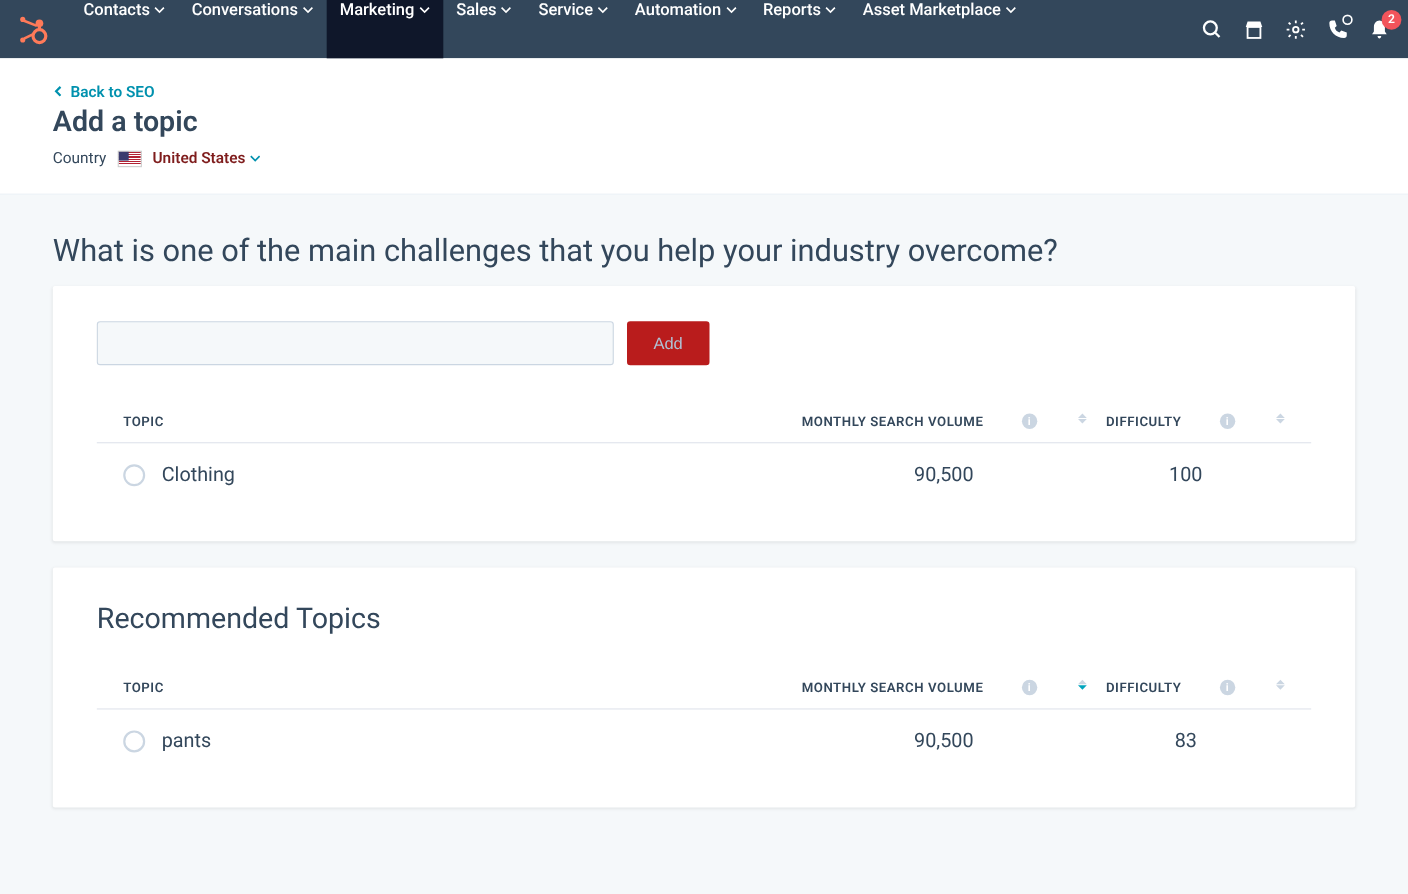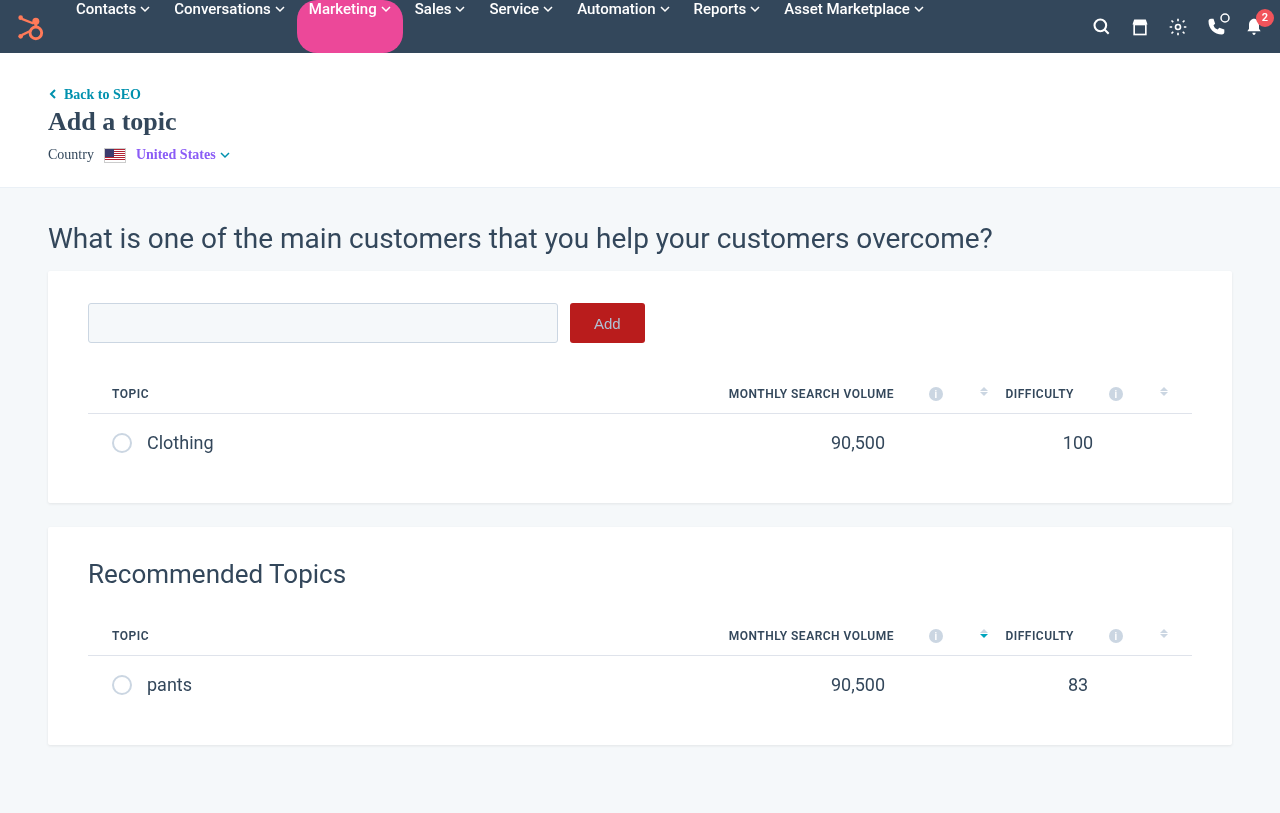--- a/index.html
+++ b/index.html
@@ -4,36 +4,36 @@
 <style>
 * { margin: 0; padding: 0; box-sizing: border-box; }
 body { font-family: -apple-system, BlinkMacSystemFont, "Segoe UI", Roboto, "Helvetica Neue", Arial, sans-serif; background: #f5f8fa; color: #33475b; }
 
 
 .nav { background: #33475b; height: 53px; display: flex; align-items: center; padding: 0 16px; }
 .logo { width: 28px; height: 28px; display: flex; align-items: center; justify-content: center; }
 .logo svg { width: 28px; height: 28px; }
 .nav-items { display: flex; margin-left: 20px; }
 .nav-item { color: #fff; padding: 0 12px; height: 53px; display: flex; align-items: flex-start; font-size: 15px; font-weight: 500; cursor: pointer; }
-.nav-item.active { background: #ec4899; border-radius: 20px; }
+.nav-item.active { background: #0f172a; }
 .nav-item .caret { margin-left: 4px; display:inline-block; }
 .nav-right { margin-left: auto; display: flex; align-items: center; gap: 18px; }
 .nav-icon { color: #fff; cursor: pointer; position: relative; display:flex; align-items:center; justify-content:center; }
 .badge { position: absolute; top: -8px; right: -10px; background: #f2545b; color: #fff; border-radius: 50%; width: 18px; height: 18px; font-size: 11px; display: flex; align-items: center; justify-content: center; font-weight:600; }
 
 
-.page-head { background: #fff; padding: 32px 48px 24px; border-bottom: 1px solid #eaf0f6; font-family: Liberation Serif, serif; }
+.page-head { background: #fff; padding: 20px 48px 24px; border-bottom: 1px solid #eaf0f6; }
 .back-link { color: #0091ae; font-size: 14px; font-weight: 600; display: inline-flex; align-items: center; cursor: pointer; }
 .back-link .chev { margin-right: 6px; }
 .page-title { font-size: 26px; font-weight: 600; color: #33475b; margin-top: 4px; }
 .country-row { margin-top: 10px; display: flex; align-items: center; gap: 10px; font-size: 14px; }
 .country-label { color: #33475b; }
 .flag { width: 22px; height: 15px; background: linear-gradient(to bottom, #b22234 0%, #b22234 8%, #fff 8%, #fff 16%, #b22234 16%, #b22234 24%, #fff 24%, #fff 32%, #b22234 32%, #b22234 40%, #fff 40%, #fff 48%, #b22234 48%, #b22234 56%, #fff 56%, #fff 64%, #b22234 64%, #b22234 72%, #fff 72%, #fff 80%, #b22234 80%, #b22234 88%, #fff 88%, #fff 100%); position:relative; border:1px solid #ccc; }
 .flag::before { content:''; position:absolute; top:0; left:0; width:9px; height:8px; background:#3c3b6e; }
-.country-select { color: #8b5cf6; font-weight: 600; cursor: pointer; display:inline-flex; align-items:center; gap:4px;text-align:center; }
+.country-select { color: #7f1d1d; font-weight: 600; cursor: pointer; display:inline-flex; align-items:center; gap:4px;text-align:center; }
 
 
 .content { padding: 24px 48px 40px; max-width: 1280px; }
 .question { font-size: 28px; font-weight: 400; color: #33475b; margin-bottom: 16px; margin-top: 10px; }
 .description { font-size: 16px; line-height: 1.6; color: #33475b; max-width: 860px; margin-bottom: 28px; }
 
 .card { background: #fff; border-radius: 2px; box-shadow: 0 1px 3px rgba(0,0,0,0.08); padding: 32px 40px; margin-bottom: 24px; }
 .input-row { display: flex; gap: 12px; margin-bottom: 32px; }
 .topic-input { width: 470px; height: 40px; border: 1px solid #cbd6e2; border-radius: 3px; padding: 0 12px; font-size: 15px; background:#f5f8fa; }
 .add-btn { background: #b91c1c; color: #b0c1d4; border: none; border-radius: 3px; padding: 0 24px; height: 40px; font-size: 15px; font-weight: 500; cursor: not-allowed; }
@@ -172,21 +172,21 @@
     <span class="country-select">
       <span>United States</span>
       <svg class="caret-svg" viewBox="0 0 10 10">
           <path d="M1 3 L5 7 L9 3" fill="none" stroke="#0091ae" stroke-width="1.5"></path>
         </svg>
     </span>
   </div>
 </div>
 
 <div class="content">
-  <h2 class="question">What is one of the main customers that you help your customers overcome?</h2>
+  <h2 class="question">What is one of the main challenges that you help your industry overcome?</h2>
 
   <div class="card">
     <div class="input-row">
       <input class="topic-input" type="text" value="" style="">
       <button class="add-btn">Add</button>
     </div>
     <div class="table-head">
       <div class="th">
           <span>TOPIC</span>
         </div>

